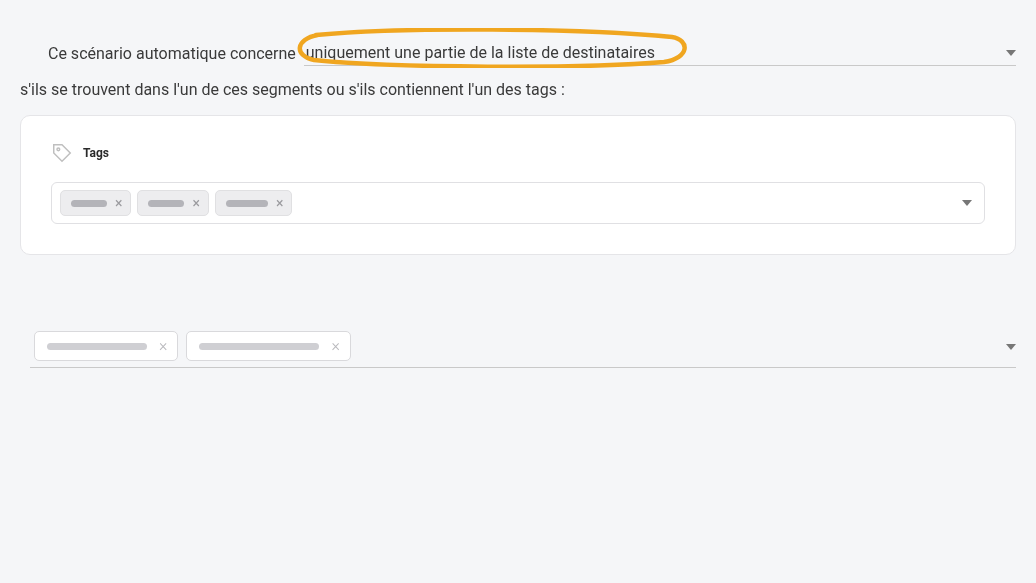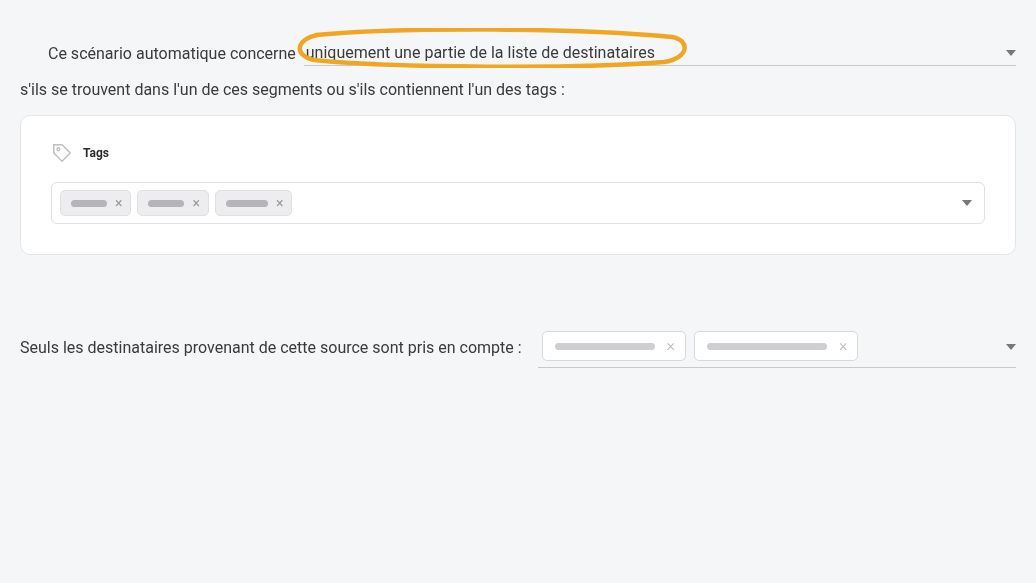--- a/index.html
+++ b/index.html
@@ -206,21 +206,20 @@
         <span class="chip-bar" style="width:42px"></span>
         <span class="chip-x">×</span>
       </div>
       <span class="chevron-down"></span>
     </div>
   </div>
 
 </div>
 
 <div class="bottom-line">
-  <span>Seuls les destinataires provenant de cette source sont pris en compte :</span>
   <div class="source-select">
     <div class="src-chip">
       <span class="chip-bar" style="width:100px"></span>
       <span class="chip-x">×</span>
     </div>
     <div class="src-chip">
       <span class="chip-bar" style="width:120px"></span>
       <span class="chip-x">×</span>
     </div>
     <span class="chevron-down"></span>

